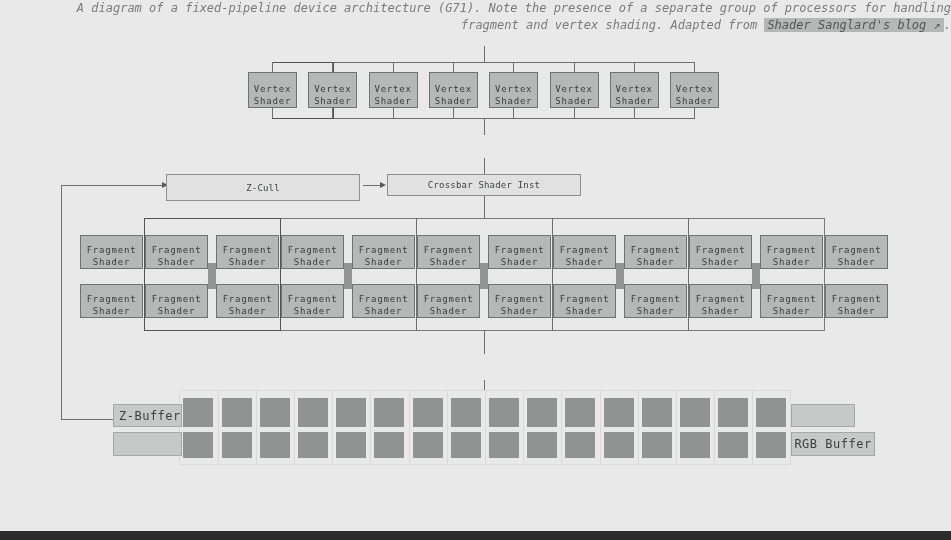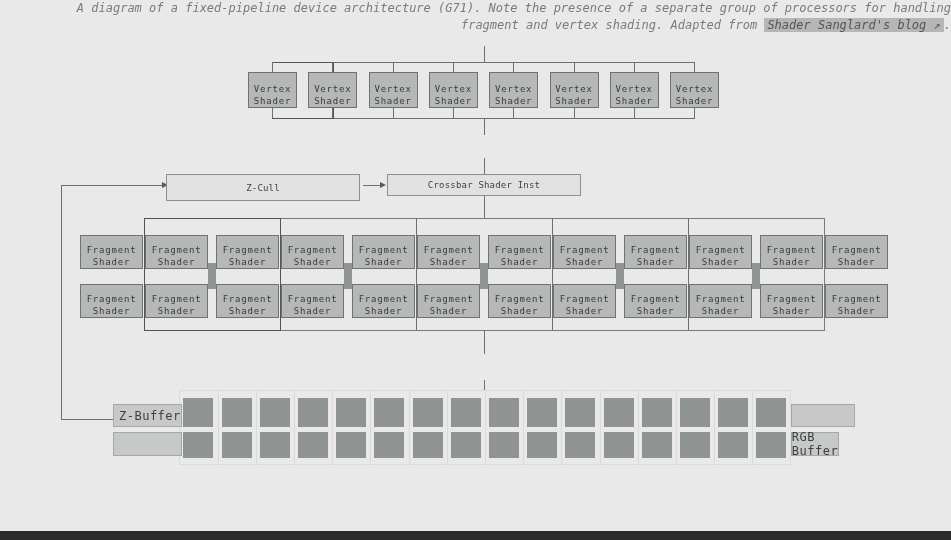--- a/index.html
+++ b/index.html
@@ -244,21 +244,21 @@
       <div class="abs faint" style="left:637.7px;top:390px;width:1px;height:75px;"></div>
       <div class="abs faint" style="left:675.9px;top:390px;width:1px;height:75px;"></div>
       <div class="abs faint" style="left:714.1px;top:390px;width:1px;height:75px;"></div>
       <div class="abs faint" style="left:752.3px;top:390px;width:1px;height:75px;"></div>
     </div>
   <div class="abs band" style="left:113px;top:404px;width:69px;height:23px;padding-left:5px;">
     <span>Z-Buffer</span>
   </div>
   <div class="abs band" style="left:113px;top:432px;width:69px;height:24px;"></div>
   <div class="abs band" style="left:791px;top:404px;width:64px;height:23px;"></div>
-  <div class="abs band" style="left:791px;top:432px;width:48px;height:24px;justify-content:center;">
+  <div class="abs band" style="left:791px;top:432px;width:84px;height:24px;justify-content:center;">
     <span>RGB Buffer</span>
   </div>
   <div id="rop-columns">
       <div class="abs rop" style="left:183.3px;top:398px;width:30px;height:29px;"></div>
       <div class="abs rop" style="left:183.3px;top:432px;width:30px;height:26px;"></div>
       <div class="abs rop" style="left:221.5px;top:398px;width:30px;height:29px;"></div>
       <div class="abs rop" style="left:221.5px;top:432px;width:30px;height:26px;"></div>
       <div class="abs rop" style="left:259.7px;top:398px;width:30px;height:29px;"></div>
       <div class="abs rop" style="left:259.7px;top:432px;width:30px;height:26px;"></div>
       <div class="abs rop" style="left:297.9px;top:398px;width:30px;height:29px;"></div>

